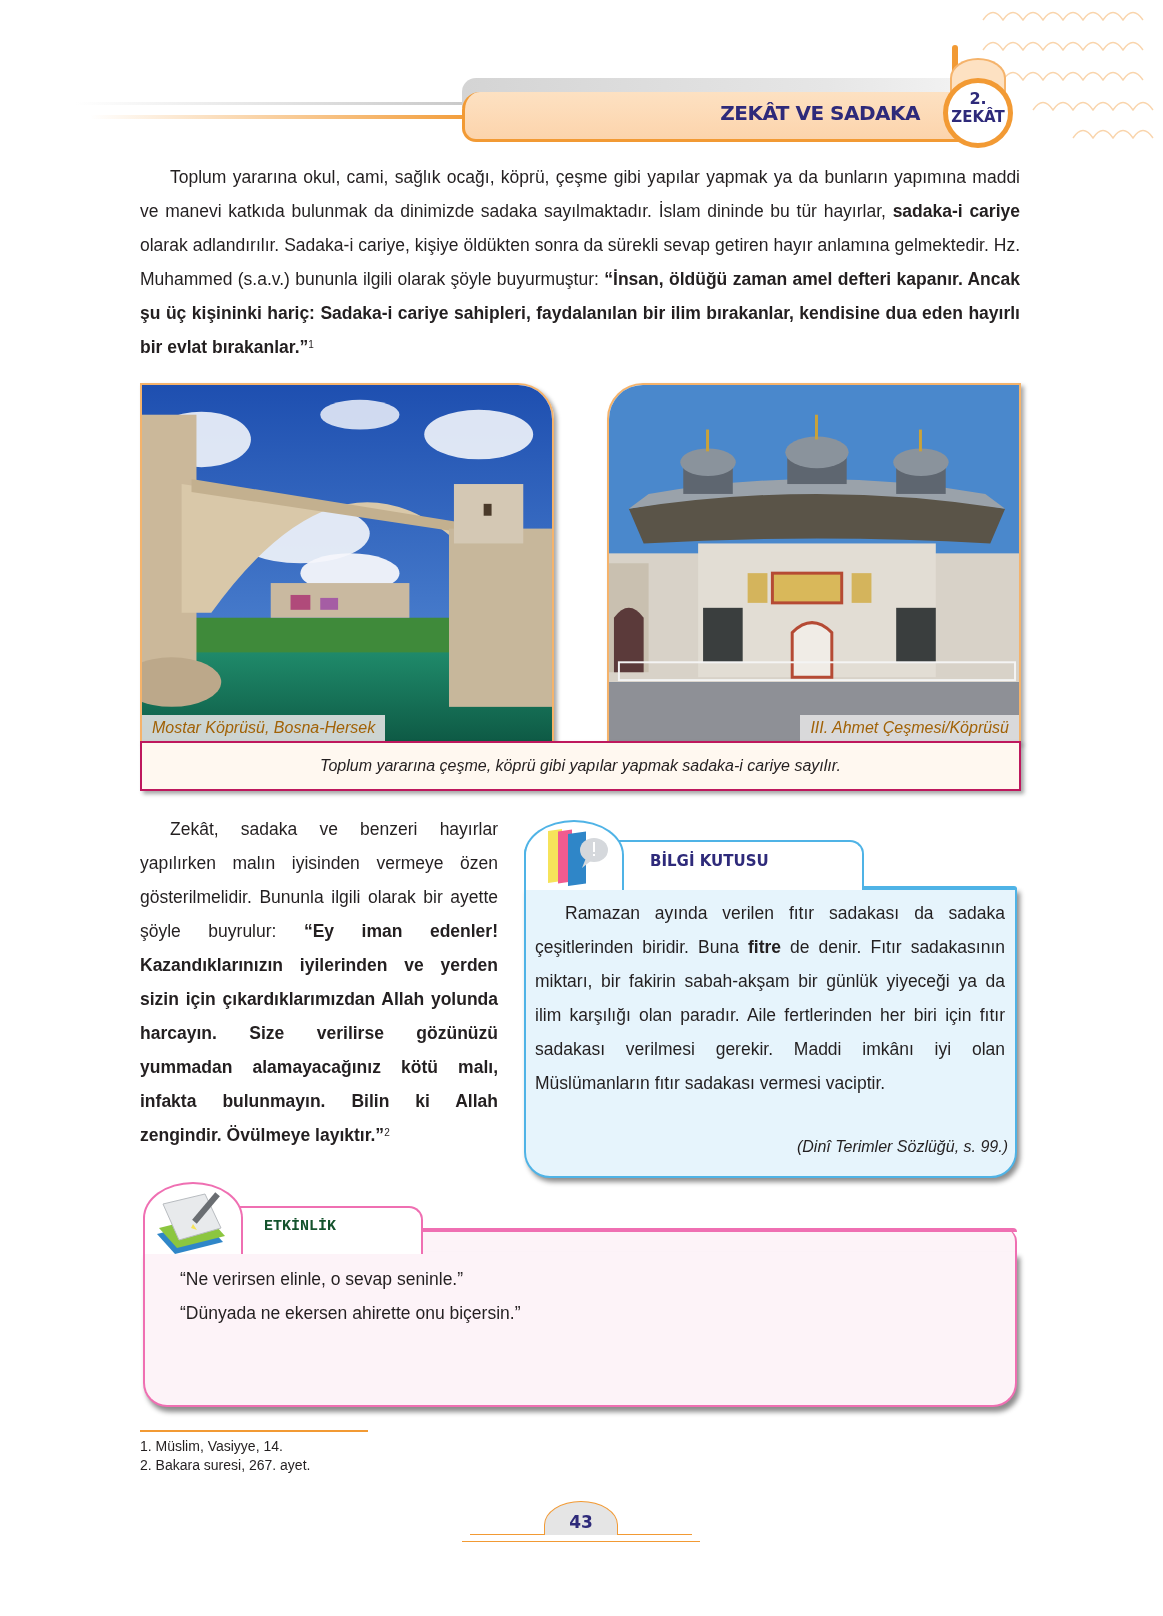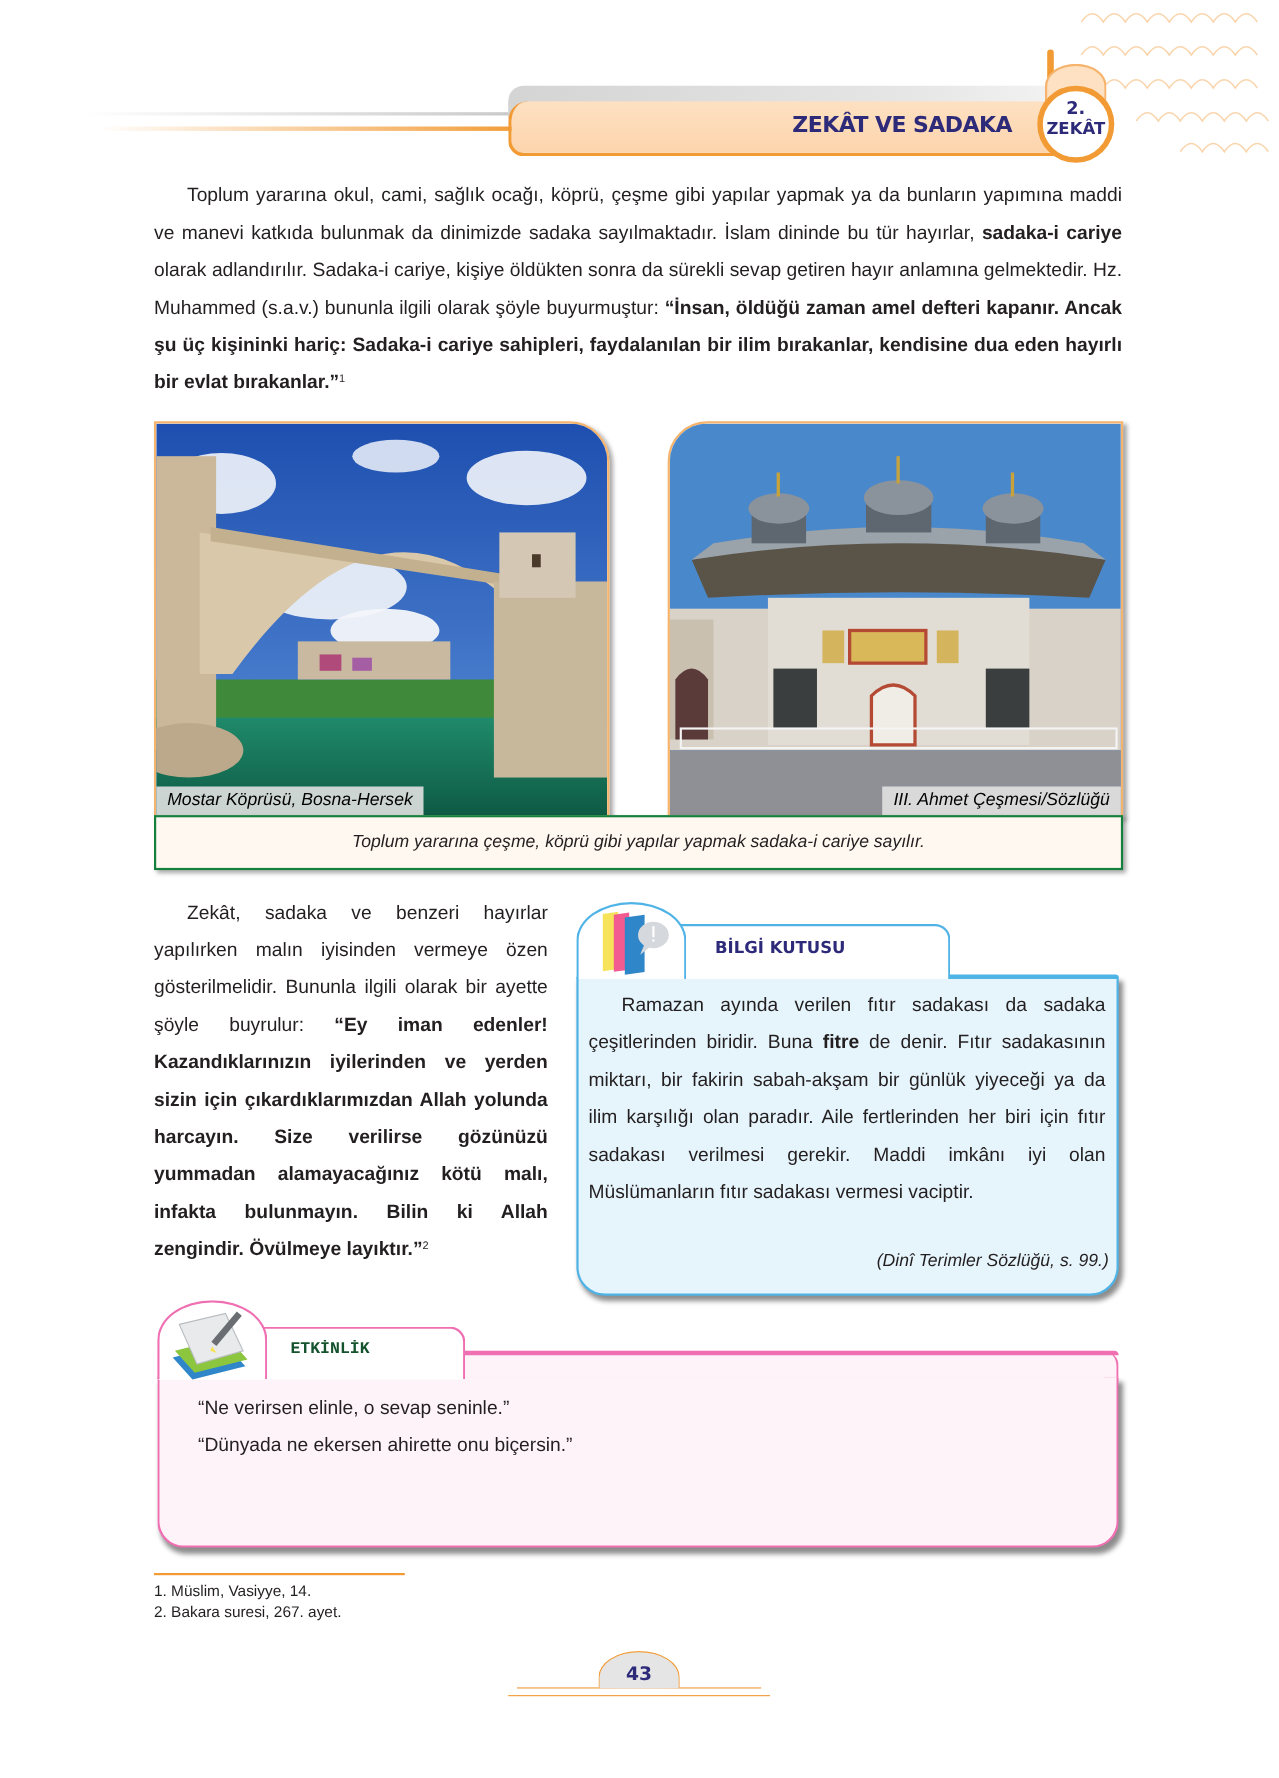--- a/index.html
+++ b/index.html
@@ -41,25 +41,25 @@
   sup { font-size: 10px; vertical-align: top; position: relative; top: -2px; }
   .p1 { left: 140px; top: 160px; width: 880px; }
 
   
   .photo { position: absolute; overflow: hidden; border: 2px solid #f5b36b;
     box-shadow: 3px 3px 4px rgba(0,0,0,0.35); }
   .photo-left { left: 140px; top: 383px; width: 414px; height: 360px; border-radius: 0 36px 0 0; }
   .photo-right { left: 607px; top: 383px; width: 414px; height: 360px; border-radius: 36px 0 0 0; }
   .img-fill { position: absolute; inset: 0; }
   .photo-caption { position: absolute; bottom: 0; background: rgba(225,225,225,0.9);
-    font-style: italic; font-size: 16px; color: #000000; padding: 4px 10px; }
+    font-style: italic; font-size: 16px; color: #a16207; padding: 4px 10px; }
   .photo-left .photo-caption { left: 0; }
   .photo-right .photo-caption { right: 0; }
   .caption-box { position: absolute; left: 140px; top: 741px; width: 881px; height: 50px;
-    background: #fff8f0; border: 2px solid #15803d; box-shadow: 3px 3px 4px rgba(0,0,0,0.35);
+    background: #fff8f0; border: 2px solid #be185d; box-shadow: 3px 3px 4px rgba(0,0,0,0.35);
     font-style: italic; font-size: 16px; text-align: center; line-height: 46px; color: #231f20; }
 
   .p2 { left: 140px; top: 812px; width: 358px; }
 
   
   .info-tab { position: absolute; left: 524px; top: 840px; width: 340px; height: 50px;
     background: #ffffff; border: 2px solid #4fb3e6; border-bottom: none; border-radius: 14px 14px 0 0; }
   .info-icon-wrap { position: absolute; left: 524px; top: 820px; width: 100px; height: 70px;
     background: #ffffff; border: 2px solid #4fb3e6; border-bottom: none; border-radius: 50% 50% 0 0; }
   .info-title { position: absolute; left: 650px; top: 852px; font-family: "DejaVu Sans", sans-serif;
@@ -184,21 +184,21 @@
     <ellipse cx="210" cy="68" rx="32" ry="16" fill="#8a939c"></ellipse>
     <rect x="290" y="80" width="50" height="30" fill="#5e6670"></rect>
     <ellipse cx="315" cy="78" rx="28" ry="14" fill="#8a939c"></ellipse>
     <rect x="98" y="45" width="3" height="22" fill="#c9a23a"></rect>
     <rect x="208" y="30" width="3" height="25" fill="#c9a23a"></rect>
     <rect x="313" y="45" width="3" height="22" fill="#c9a23a"></rect>
     <rect x="0" y="180" width="40" height="110" fill="#c9c0b0"></rect>
     <path d="M5,290 L5,235 Q20,215 35,235 L35,290 Z" fill="#5b3a3a"></path>
     <rect x="10" y="280" width="400" height="18" fill="none" stroke="#f4f4f4" stroke-width="2"></rect>
   </svg>
-  <div class="photo-caption">III. Ahmet Çeşmesi/Sözlüğü</div>
+  <div class="photo-caption">III. Ahmet Çeşmesi/Köprüsü</div>
 </div>
 
 <div class="caption-box">Toplum yararına çeşme, köprü gibi yapılar yapmak sadaka-i cariye sayılır.</div>
 
 <div class="para p2">
   <p><span>Zekât, sadaka ve benzeri hayırlar yapılırken malın iyisinden vermeye özen gösterilmelidir. Bununla ilgili olarak bir ayette şöyle buyrulur: </span><b>“Ey iman edenler! Kazandıklarınızın iyilerinden ve yerden sizin için çıkardıklarımızdan Allah yolunda harcayın. Size verilirse gözünüzü yummadan alamayacağınız kötü malı, infakta bulunmayın. Bilin ki Allah zengindir. Övülmeye layıktır.”</b><sup>2</sup></p>
 </div>
 
 <div class="info-box"></div>
 <div class="info-topline"></div>

